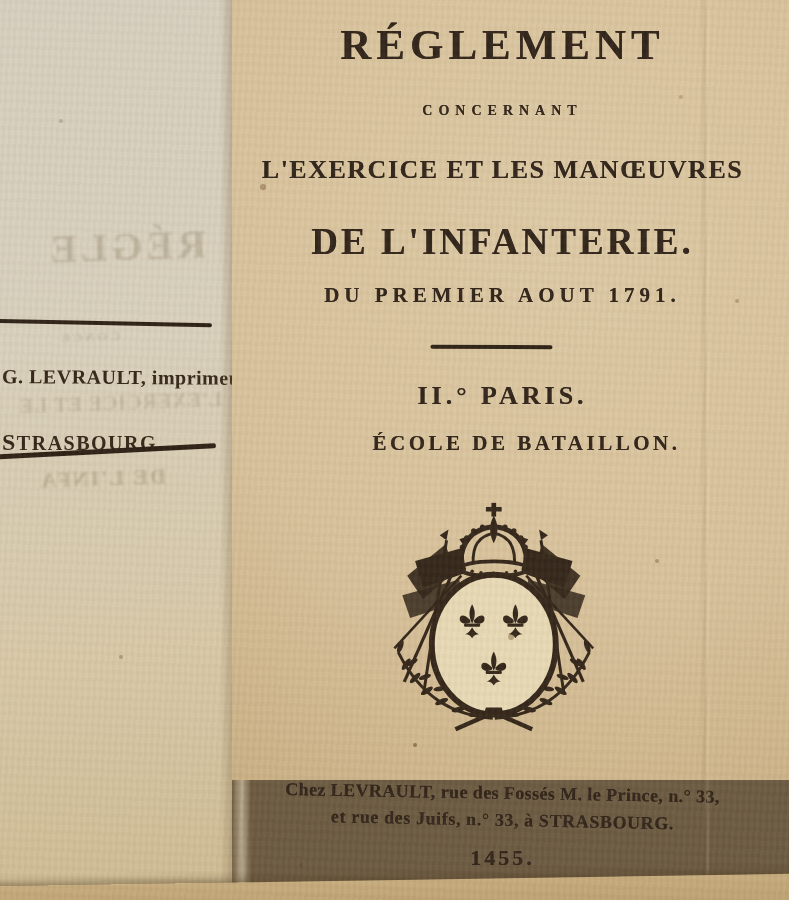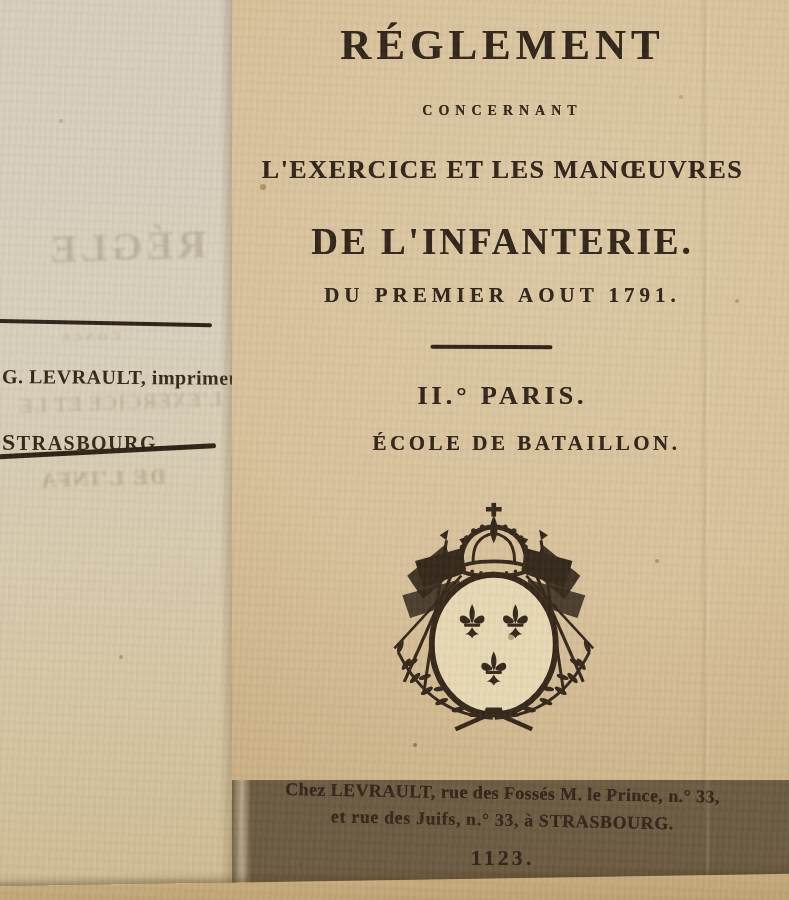--- a/index.html
+++ b/index.html
@@ -189,21 +189,21 @@
         <ellipse cx="125" cy="148" rx="63" ry="71" fill="#e7d9b5" stroke="#33261a" stroke-width="6"></ellipse>
         <use href="#fdl" transform="translate(103,107)"></use>
         <use href="#fdl" transform="translate(147,107)"></use>
         <use href="#fdl" transform="translate(125,155)"></use>
 
         <path class="ink" d="M117,212 L133,212 L136,222 L114,222 Z"></path>
       </svg>
 
       <div class="tline t-pub1">Chez LEVRAULT, rue des Fossés M. le Prince, n.° 33,</div>
       <div class="tline t-pub2">et rue des Juifs, n.° 33, à STRASBOURG.</div>
-      <div class="tline t-year">1123.</div>
+      <div class="tline t-year">1455.</div>
     </div>
   </div>
 
   <div class="crease"></div>
   <div class="bottom-edge"></div>
   <div class="specks"></div>
   <div class="grain"></div>
 </div>
 
 </body></html>

